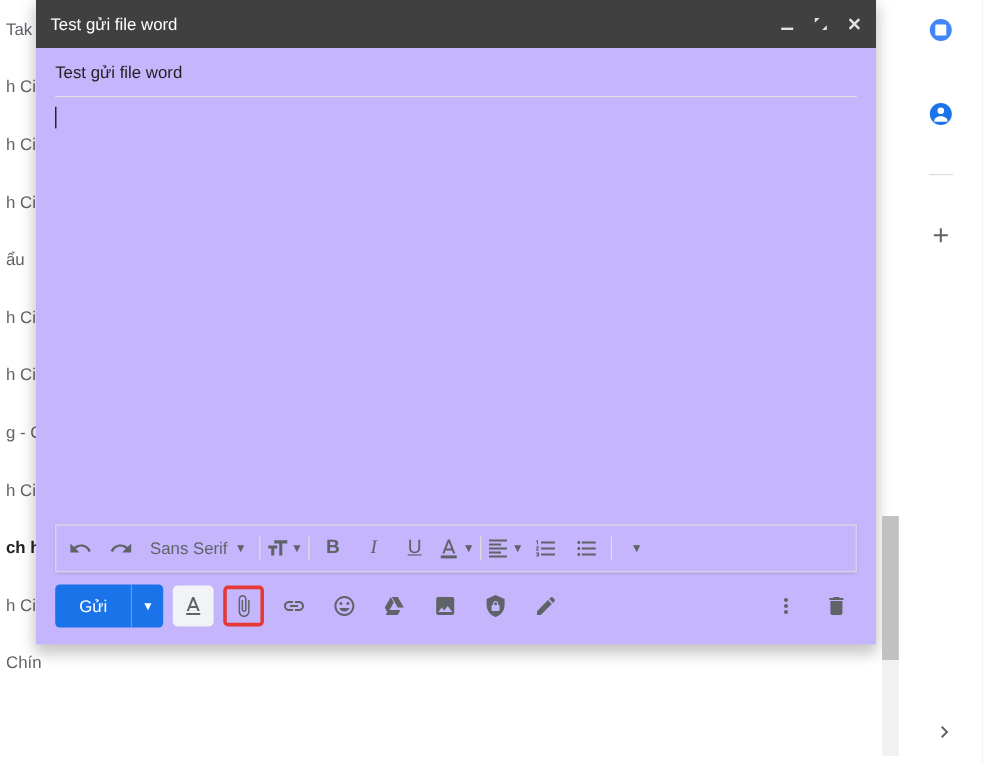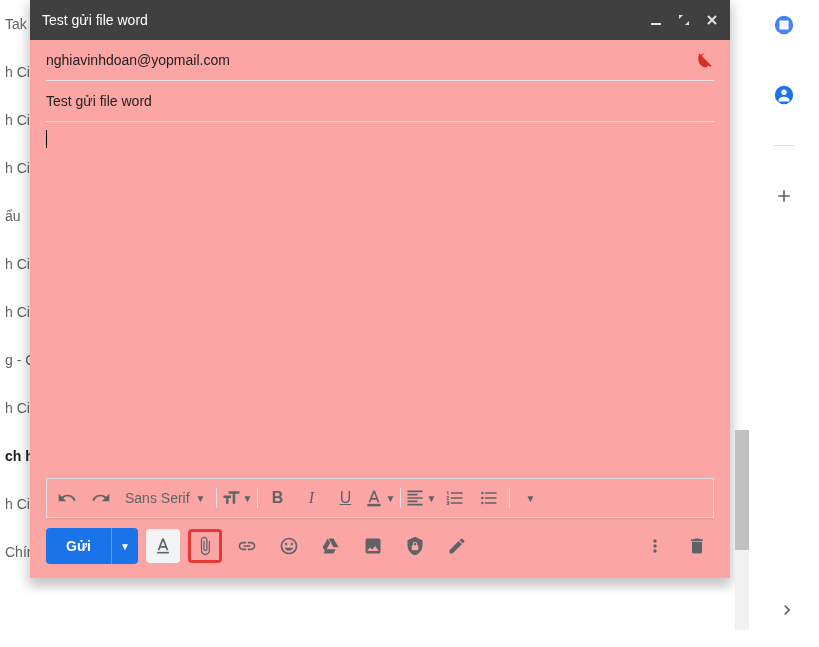--- a/index.html
+++ b/index.html
@@ -1,39 +1,39 @@
 <!DOCTYPE html>
 <html><head>
   <meta charset="utf-8">
   <style>
     * { box-sizing: border-box; margin: 0; padding: 0; }
     body { font-family: Arial, sans-serif; width: 819px; height: 647px; background: #fff; position: relative; overflow: hidden; }
     .bg-list { position: absolute; left: 0; top: 0; width: 40px; height: 100%; font-size: 14px; color: #5f6368; }
     .bg-item { padding: 16px 0 16px 5px; white-space: nowrap; }
     .bg-item.bold { font-weight: bold; color: #202124; }
-    .compose { position: absolute; left: 30px; top: 0; width: 700px; background: #fca5a5; box-shadow: 0 8px 10px 1px rgba(0,0,0,.14), 0 3px 14px 2px rgba(0,0,0,.12); }
+    .compose { position: absolute; left: 30px; top: 0; width: 700px; background: #c4b5fd; box-shadow: 0 8px 10px 1px rgba(0,0,0,.14), 0 3px 14px 2px rgba(0,0,0,.12); }
     .titlebar { background: #404040; color: #fff; height: 40px; display: flex; align-items: center; padding: 0 12px; }
     .titlebar-text { flex: 1; font-size: 14px; font-weight: 500; }
     .win-btns { display: flex; gap: 16px; }
     .win-btn { color: #fff; cursor: pointer; font-size: 14px; opacity: 0.85; }
     .fields { padding: 0 16px; }
     .field-row { border-bottom: 1px solid #e0e0e0; padding: 12px 0; font-size: 14px; color: #222; display: flex; align-items: center; }
     .field-row.to { padding-right: 24px; position: relative; }
     .tls-off { position: absolute; right: 0; }
     .body-area { padding: 8px 16px; min-height: 350px; font-size: 14px; position: relative; }
     .cursor { display: inline-block; width: 1px; height: 18px; background: #000; vertical-align: text-bottom; animation: blink 1s step-end infinite; }
     @keyframes blink { 50% { opacity: 0; } }
     .format-bar { margin: 6px 16px 0; border: 1px solid #dadce0; border-radius: 0; height: 40px; display: flex; align-items: center; padding: 0 4px; gap: 2px; box-shadow: 0 1px 2px rgba(0,0,0,.1); }
     .fb-btn { width: 32px; height: 32px; display: flex; align-items: center; justify-content: center; color: #5f6368; cursor: pointer; border-radius: 2px; }
     .fb-sep { width: 1px; height: 20px; background: #e0e0e0; margin: 0 2px; }
     .font-sel { display: flex; align-items: center; color: #5f6368; font-size: 14px; padding: 0 6px; cursor: pointer; gap: 4px; }
     .dd { font-size: 10px; color: #5f6368; margin-left: 2px; }
     .send-row { padding: 10px 16px 14px; display: flex; align-items: center; gap: 8px; }
     .send-btn { background: #1a73e8; color: #fff; border: none; height: 36px; display: flex; align-items: center; border-radius: 4px; overflow: hidden; cursor: pointer; }
-    .send-main { padding: 0 20px; font-size: 14px; font-weight: 700; border-right: 1px solid rgba(255,255,255,.3); height: 100%; display: flex; align-items: center; }
+    .send-main { padding: 0 20px; font-size: 14px; font-weight: 400; border-right: 1px solid rgba(255,255,255,.3); height: 100%; display: flex; align-items: center; }
     .send-dd { padding: 0 8px; font-size: 10px; height: 100%; display: flex; align-items: center; }
     .ic-btn { width: 34px; height: 34px; display: flex; align-items: center; justify-content: center; color: #5f6368; cursor: pointer; border-radius: 4px; font-size: 18px; }
     .ic-btn.fmt-a { background: #f1f3f4; }
     .attach-hl { border: 3px solid #e53935; }
     .spacer { flex: 1; }
     .right-rail { position: absolute; right: 10px; top: 0; width: 50px; display: flex; flex-direction: column; align-items: center; gap: 30px; padding-top: 5px; }
     .rail-icon { width: 40px; height: 40px; display: flex; align-items: center; justify-content: center; color: #5f6368; cursor: pointer; }
     .rail-div { width: 20px; height: 1px; background: #dadce0; }
     .scroll-track { position: absolute; right: 70px; top: 430px; width: 14px; height: 200px; background: #f1f1f1; }
     .scroll-thumb { position: absolute; right: 70px; top: 430px; width: 14px; height: 120px; background: #c1c1c1; }
@@ -74,28 +74,20 @@
       </span>
       <span class="win-btn">
         <svg width="12" height="12" viewBox="0 0 12 12">
             <path d="M2 2l8 8M10 2l-8 8" stroke="currentColor" stroke-width="2"></path>
           </svg>
       </span>
     </div>
   </div>
 
   <div class="fields">
-    <div class="field-row to">
-      <span>nghiavinhdoan@yopmail.com</span>
-      <span class="tls-off">
-        <svg width="18" height="18" viewBox="0 0 24 24">
-            <path fill="#d93025" d="M12 2L3 7v4c0 5 3.8 9.7 9 11 1.2-.3 2.3-.8 3.3-1.4L4.4 9.7 12 2zm8.5 17.5L4.4 3.4 3 4.8l2.1 2.1L3 8v3c0 5 3.8 9.7 9 11 1.9-.5 3.6-1.4 5-2.7l2.1 2.1 1.4-1.4z"></path>
-          </svg>
-      </span>
-    </div>
     <div class="field-row">
       <span>Test gửi file word</span>
     </div>
   </div>
 
   <div class="body-area">
     <span class="cursor"></span>
   </div>
 
   <div class="format-bar">

